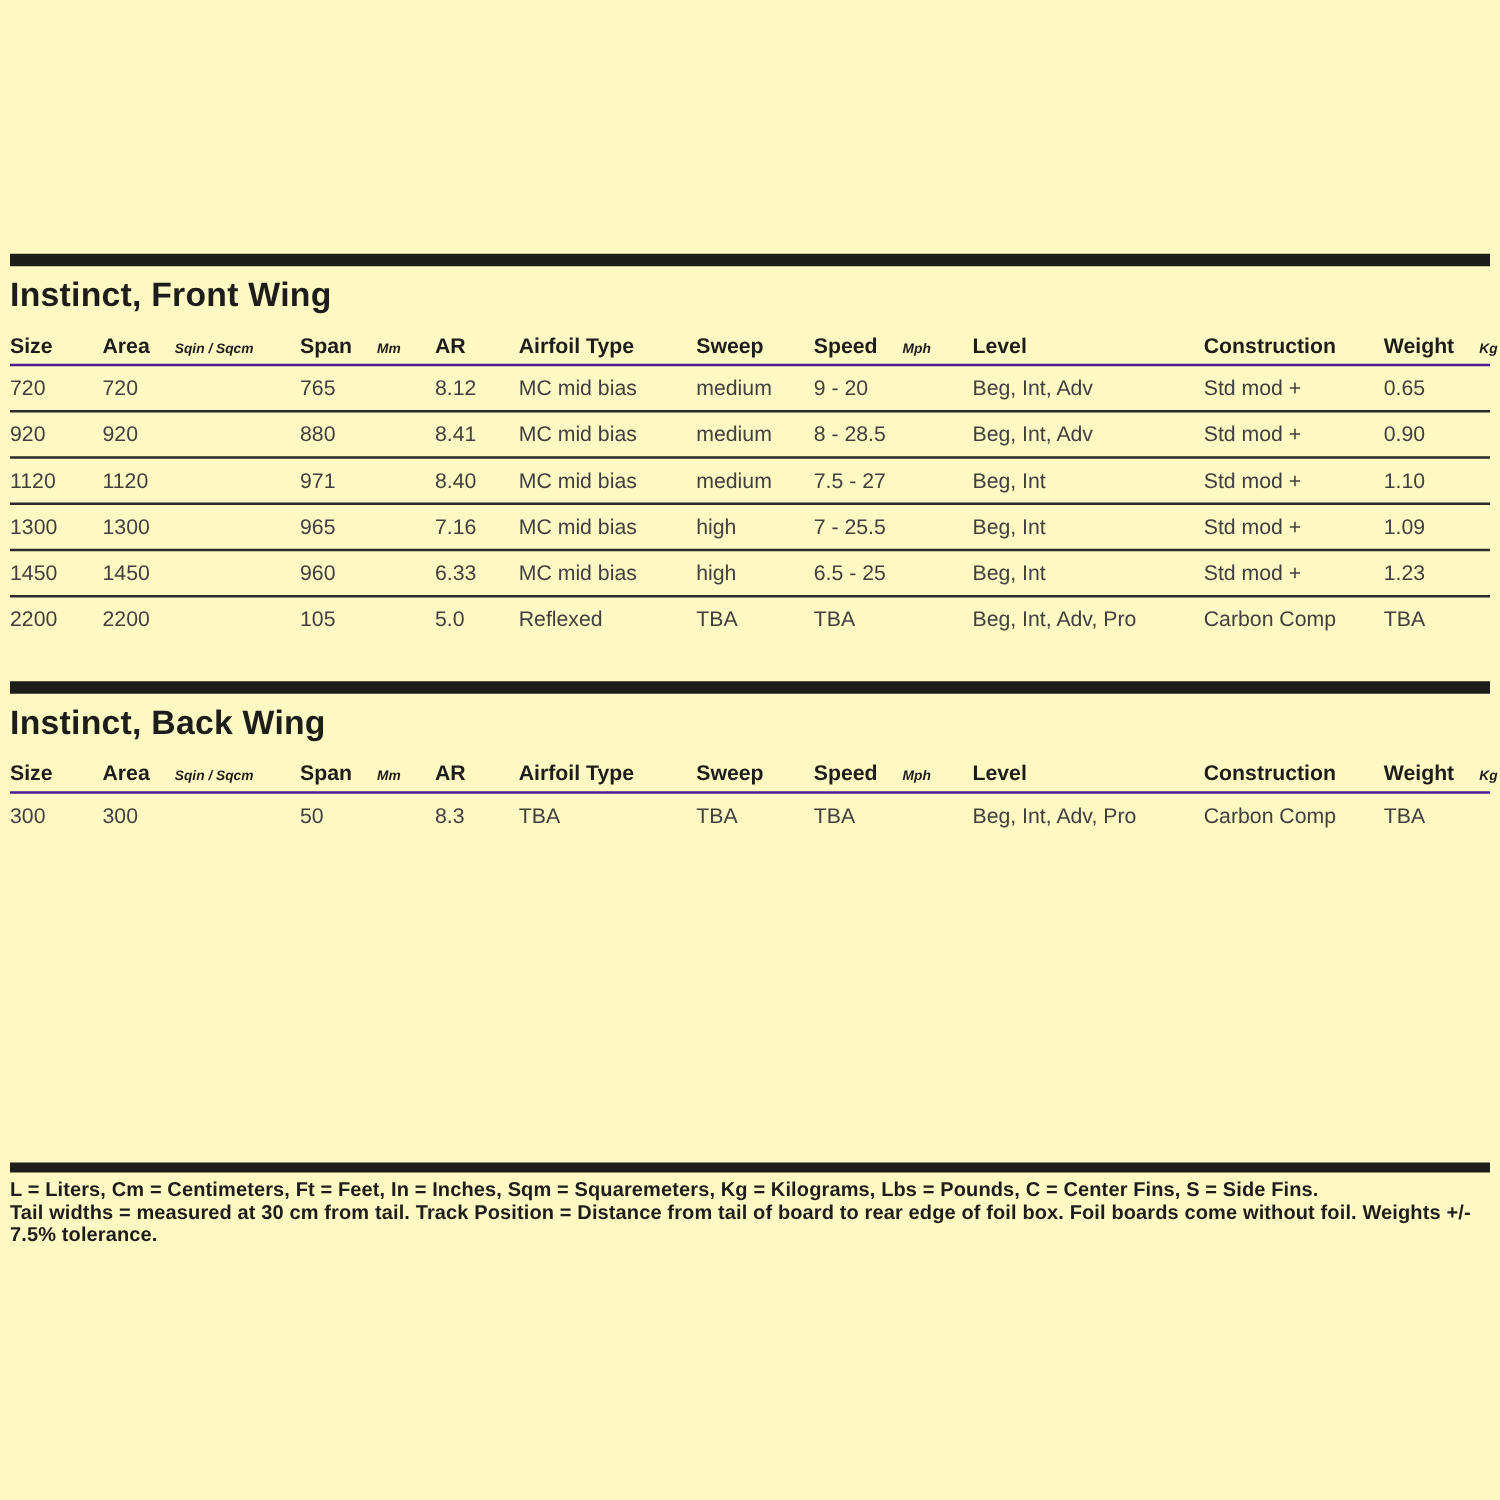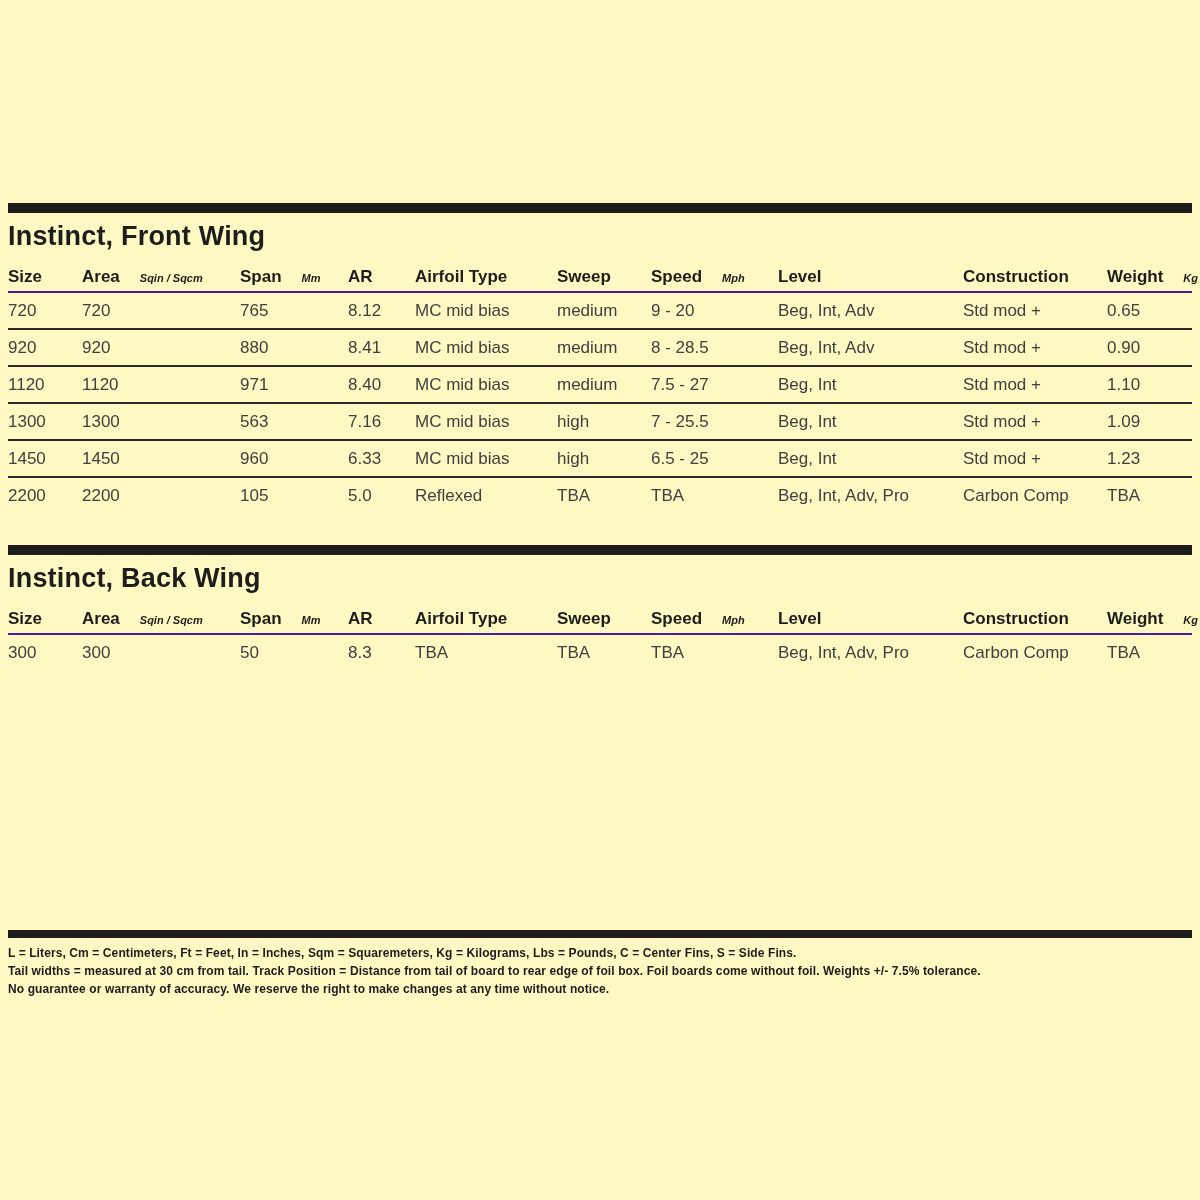--- a/index.html
+++ b/index.html
@@ -28,21 +28,21 @@
     margin-top:12px; height:28px; border-bottom:2px solid #4c1d95;
   }
   .th { font-size:17px; font-weight:bold; color:#1d1d1b; white-space:nowrap; }
   .th .unit { font-size:11px; font-weight:bold; margin-left:20px;font-style:italic; }
   .tr { height:35px; border-bottom:2px solid #2b2b2b; }
   .tr:last-child { border-bottom:none; height:36px; }
   .td { font-size:17px; font-weight:normal; color:#404040; white-space:nowrap; }
 
   .footer { position:absolute; left:8px; width:1184px; top:930px; }
   .footnote {
-    margin:0; font-size:12px; line-height:18px; font-weight:bold;
+    margin:0; font-size:16px; line-height:18px; font-weight:bold;
     color:#1d1d1b; letter-spacing:0.1px;
   }
   .footnote:first-of-type { margin-top:6px; }
 </style>
 </head>
 <body>
 
 <div class="page">
 
   <section class="section front">
@@ -93,21 +93,21 @@
           <div class="td">MC mid bias</div>
           <div class="td">medium</div>
           <div class="td">7.5 - 27</div>
           <div class="td">Beg, Int</div>
           <div class="td">Std mod +</div>
           <div class="td">1.10</div>
         </div>
         <div class="grid-row tr">
           <div class="td">1300</div>
           <div class="td">1300</div>
-          <div class="td">563</div>
+          <div class="td">965</div>
           <div class="td">7.16</div>
           <div class="td">MC mid bias</div>
           <div class="td">high</div>
           <div class="td">7 - 25.5</div>
           <div class="td">Beg, Int</div>
           <div class="td">Std mod +</div>
           <div class="td">1.09</div>
         </div>
         <div class="grid-row tr">
           <div class="td">1450</div>
@@ -164,16 +164,15 @@
           <div class="td">Carbon Comp</div>
           <div class="td">TBA</div>
         </div>
       </div>
   </section>
 
   <footer class="footer">
     <div class="bar thin"></div>
     <p class="footnote">L = Liters, Cm = Centimeters, Ft = Feet, In = Inches, Sqm = Squaremeters, Kg = Kilograms, Lbs = Pounds, C = Center Fins, S = Side Fins.</p>
     <p class="footnote">Tail widths = measured at 30 cm from tail. Track Position = Distance from tail of board to rear edge of foil box. Foil boards come without foil. Weights +/- 7.5% tolerance.</p>
-    <p class="footnote">No guarantee or warranty of accuracy. We reserve the right to make changes at any time without notice.</p>
   </footer>
 
 </div>
 
 </body></html>

